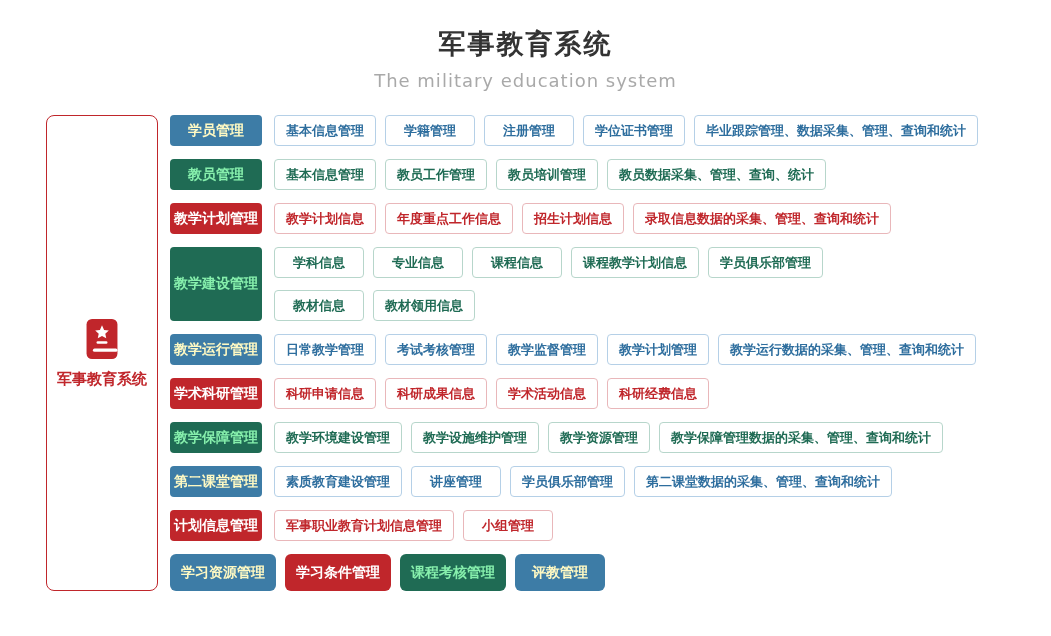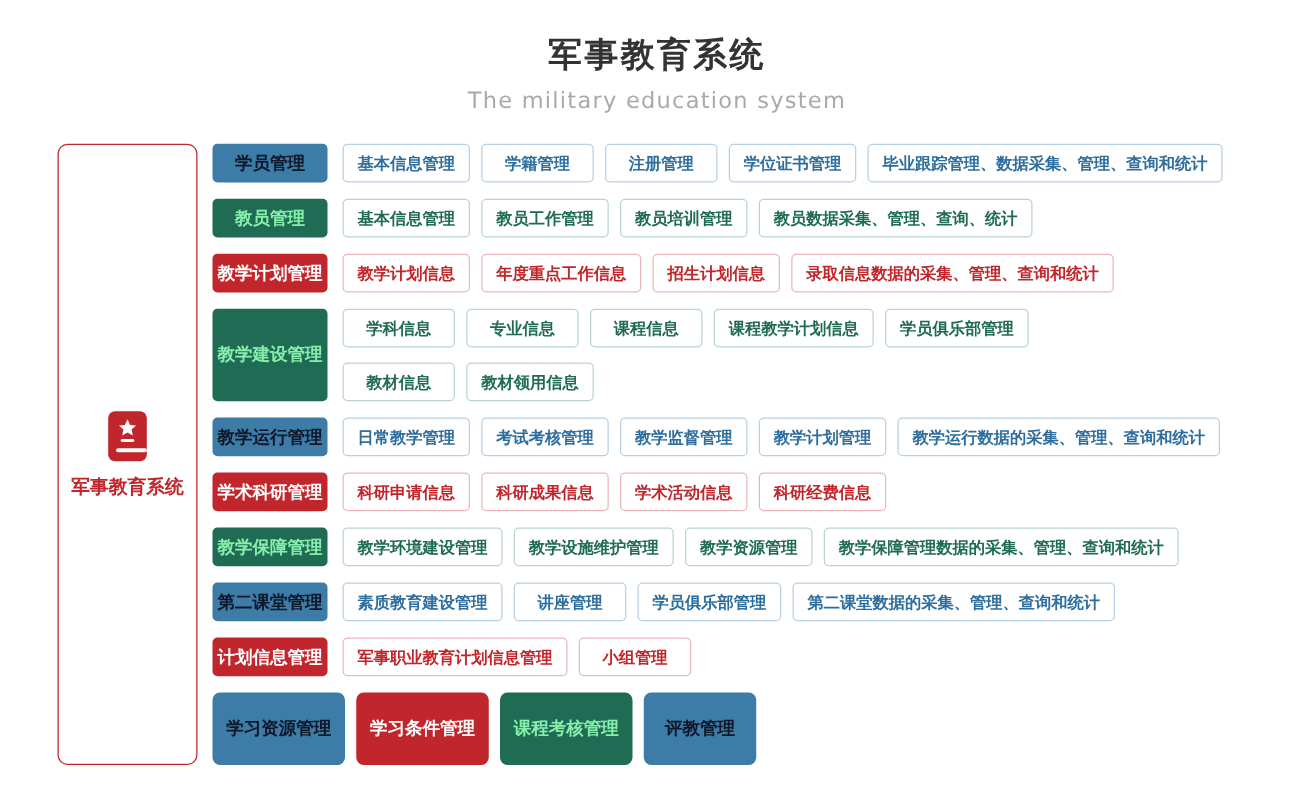--- a/index.html
+++ b/index.html
@@ -29,28 +29,28 @@
     border-radius:4px;color:#fff;font-weight:bold;font-size:14px;white-space:nowrap;
     cursor:pointer;
   }
   .lines{display:flex;flex-direction:column;gap:12px;}
   .line{display:flex;gap:9px;}
   .item{
     height:31px;min-width:90px;padding:0 11px;display:flex;align-items:center;justify-content:center;
     border-radius:4px;background:#fff;border:1px solid transparent;
     font-size:13px;font-weight:600;white-space:nowrap;cursor:pointer;
   }
-  .solid.blue{background:var(--blue);color:#0f172a;}
+  .solid.blue{background:var(--blue);color:#fef9c3;}
   .solid.green{background:var(--green);color:#86efac;}
   .solid.red{background:var(--red);color:#fff;}
   .outline.blue{border-color:var(--blue-light);color:var(--blue-text);}
   .outline.green{border-color:var(--green-light);color:var(--green);}
   .outline.red{border-color:var(--red-light);color:var(--red);}
   .item.solid{border:none;}
-  .row.large .item{height:58px;border-radius:6px;font-size:14px;font-weight:bold;}
+  .row.large .item{height:37px;border-radius:6px;font-size:14px;font-weight:bold;}
   .row.large .category{border-radius:6px;}
   .book-icon{display:block;}
 </style>
 </head>
 <body>
 
 <div class="header">
   <h1 class="title">军事教育系统</h1>
   <div class="subtitle">The military education system</div>
 </div>

